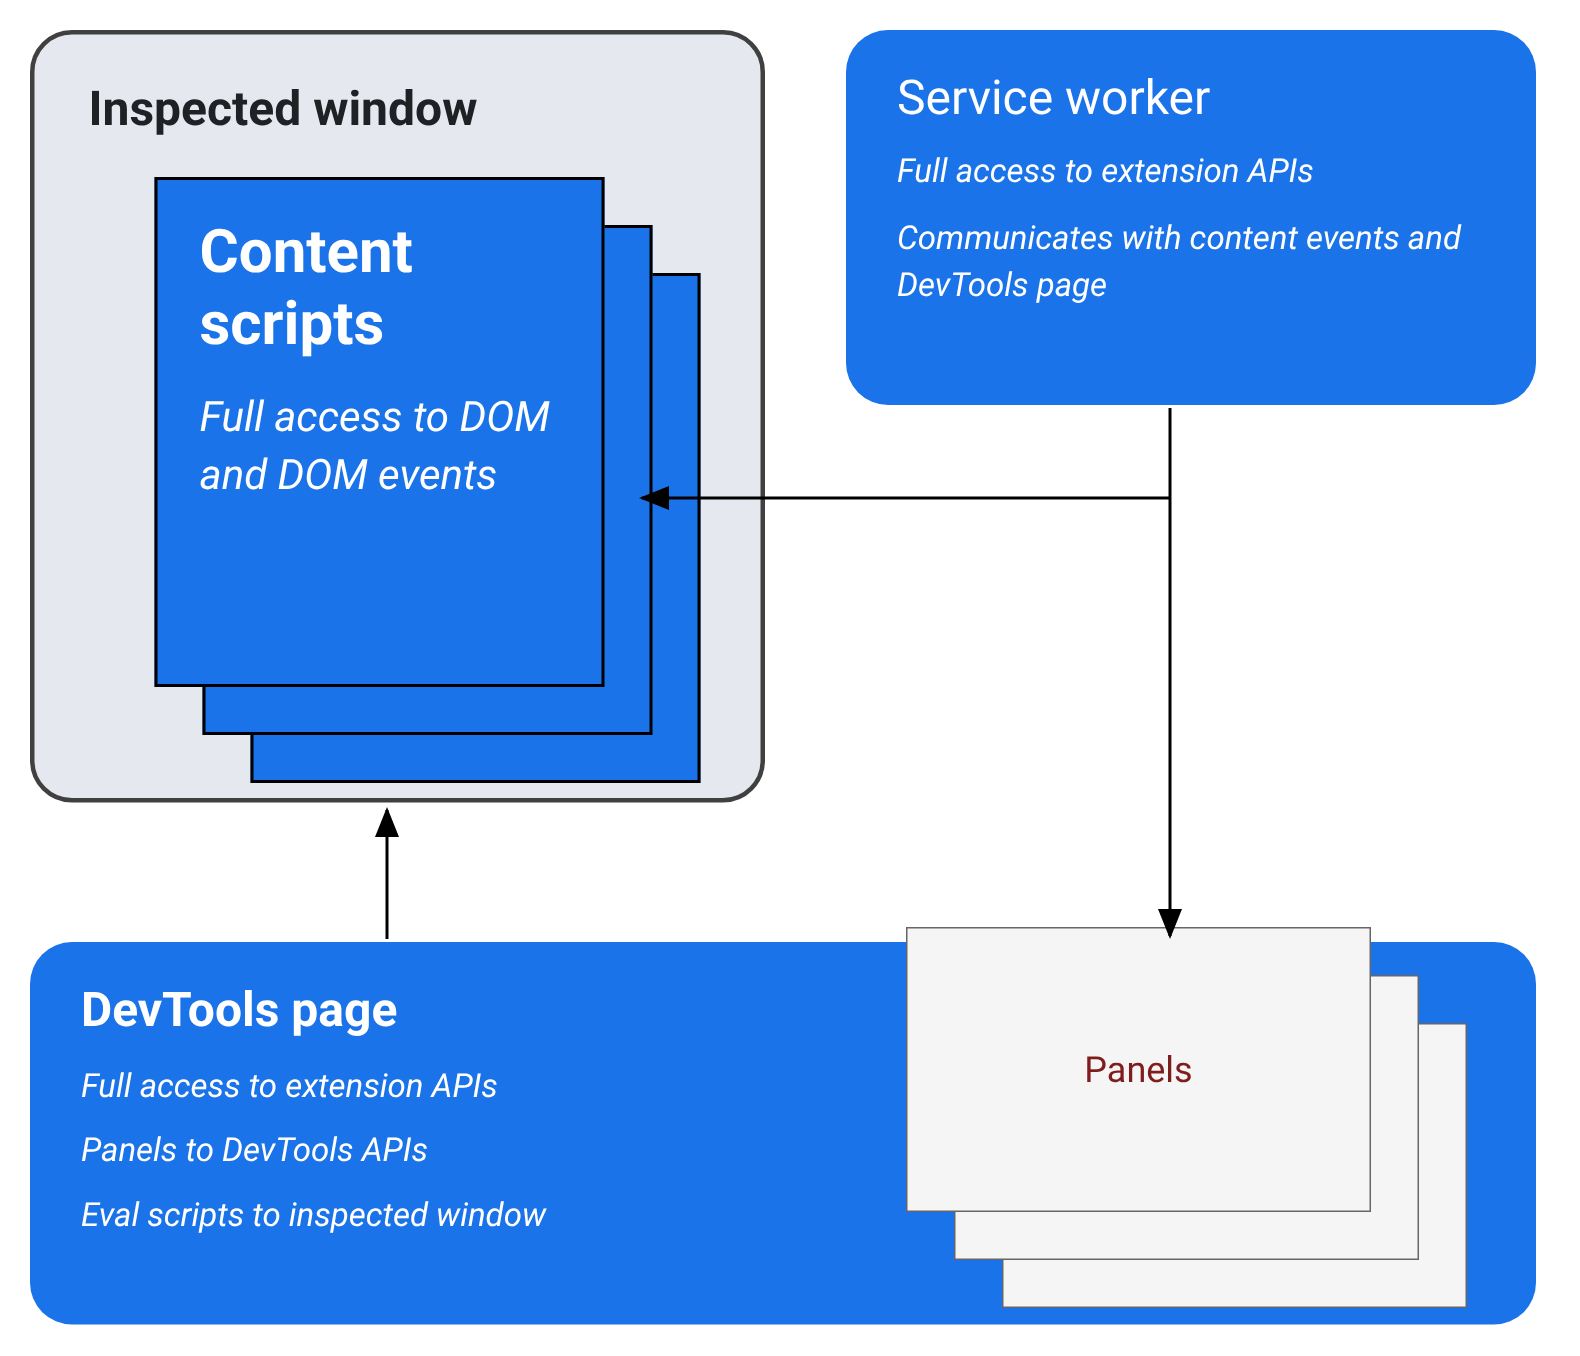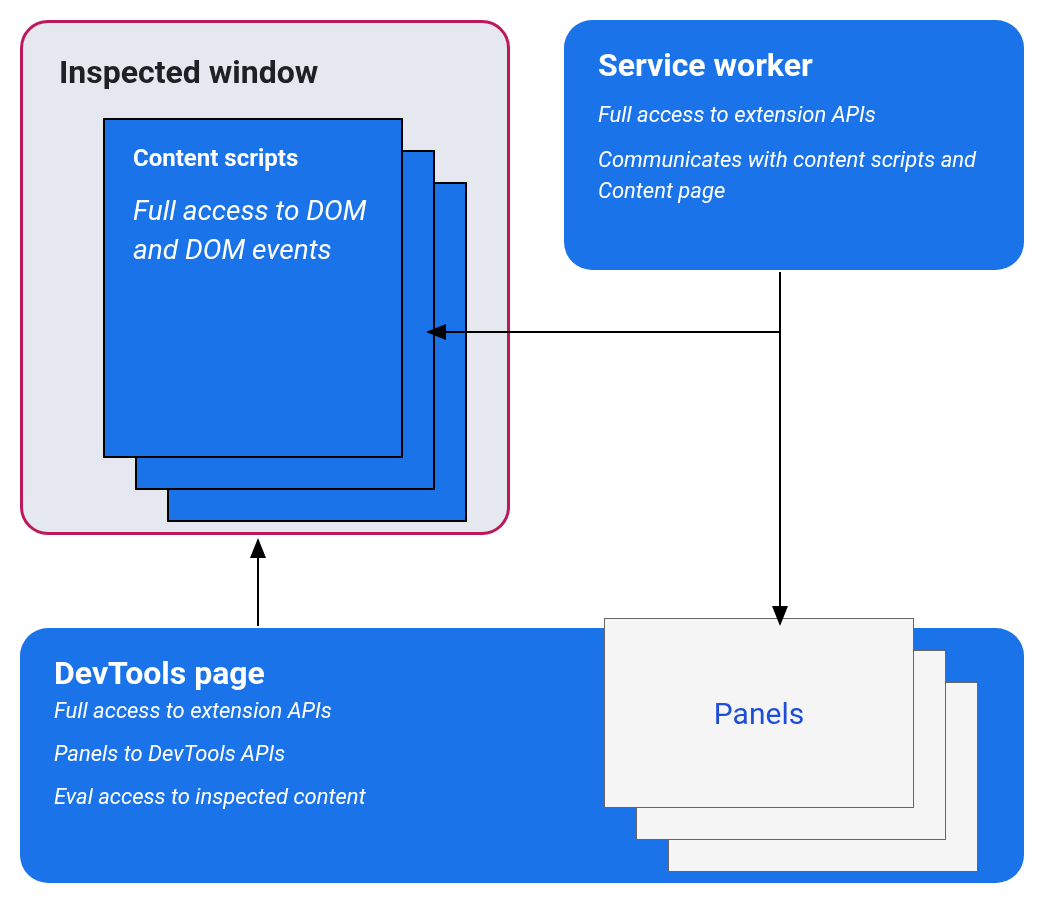--- a/index.html
+++ b/index.html
@@ -21,21 +21,21 @@
     }
     
     
     .inspected-window {
       position: absolute;
       left: 20px;
       top: 20px;
       width: 490px;
       height: 515px;
       background: #e5e9ef;
-      border: 3px solid #be185d;
+      border: 3px solid #404040;
       border-radius: 28px;
       padding: 30px 36px;
     }
     .inspected-title {
       font-size: 32px;
       font-weight: 700;
       color: #202124;
       margin-bottom: 20px;
     }
     
@@ -55,21 +55,21 @@
       height: 340px;
     }
     .cs-card-3 { left: 64px; top: 64px; }
     .cs-card-2 { left: 32px; top: 32px; }
     .cs-card-1 { 
       left: 0; 
       top: 0; 
       padding: 24px 28px;
     }
     .cs-title {
-      font-size: 24px;
+      font-size: 40px;
       font-weight: 700;
       color: #fff;
       line-height: 1.2;
       margin-bottom: 18px;
     }
     .cs-desc {
       font-size: 28px;
       font-style: italic;
       color: #fff;
       line-height: 1.4;
@@ -81,21 +81,21 @@
       left: 564px;
       top: 20px;
       width: 460px;
       height: 250px;
       background: #1a73e8;
       border-radius: 28px;
       padding: 26px 34px;
     }
     .sw-title {
       font-size: 32px;
-      font-weight: 700;
+      font-weight: 400;
       color: #fff;
       margin-bottom: 16px;
     }
     .sw-desc {
       font-size: 22px;
       font-style: italic;
       color: #fff;
       line-height: 1.4;
       margin-bottom: 14px;
     }
@@ -108,21 +108,21 @@
       width: 1004px;
       height: 255px;
       background: #1a73e8;
       border-radius: 28px;
       padding: 26px 34px;
     }
     .dt-title {
       font-size: 32px;
       font-weight: 700;
       color: #fff;
-      margin-bottom: 4px;
+      margin-bottom: 18px;
     }
     .dt-desc {
       font-size: 22px;
       font-style: italic;
       color: #fff;
       line-height: 1.4;
       margin-bottom: 12px;
     }
     
     
@@ -143,23 +143,23 @@
     .panel-card-3 { left: 64px; top: 64px; }
     .panel-card-2 { left: 32px; top: 32px; }
     .panel-card-1 { 
       left: 0; 
       top: 0; 
       display: flex;
       align-items: center;
       justify-content: center;
     }
     .panels-title {
-      font-size: 30px;
+      font-size: 24px;
       font-weight: 400;
-      color: #1d4ed8;
+      color: #7f1d1d;
     }
     
     
     .arrows {
       position: absolute;
       left: 0;
       top: 0;
       width: 1053px;
       height: 904px;
       pointer-events: none;
@@ -178,28 +178,28 @@
       <div class="cs-card cs-card-1">
         <div class="cs-title">Content scripts</div>
         <div class="cs-desc">Full access to DOM and DOM events</div>
       </div>
     </div>
   </div>
 
   <div class="service-worker">
     <div class="sw-title">Service worker</div>
     <div class="sw-desc">Full access to extension APIs</div>
-    <div class="sw-desc">Communicates with content scripts and Content page</div>
+    <div class="sw-desc">Communicates with content events and DevTools page</div>
   </div>
 
   <div class="devtools-page">
     <div class="dt-title">DevTools page</div>
     <div class="dt-desc">Full access to extension APIs</div>
     <div class="dt-desc">Panels to DevTools APIs</div>
-    <div class="dt-desc">Eval access to inspected content</div>
+    <div class="dt-desc">Eval scripts to inspected window</div>
 
     <div class="panels-stack">
       <div class="panel-card panel-card-3"></div>
       <div class="panel-card panel-card-2"></div>
       <div class="panel-card panel-card-1">
         <div class="panels-title">Panels</div>
       </div>
     </div>
   </div>
 

